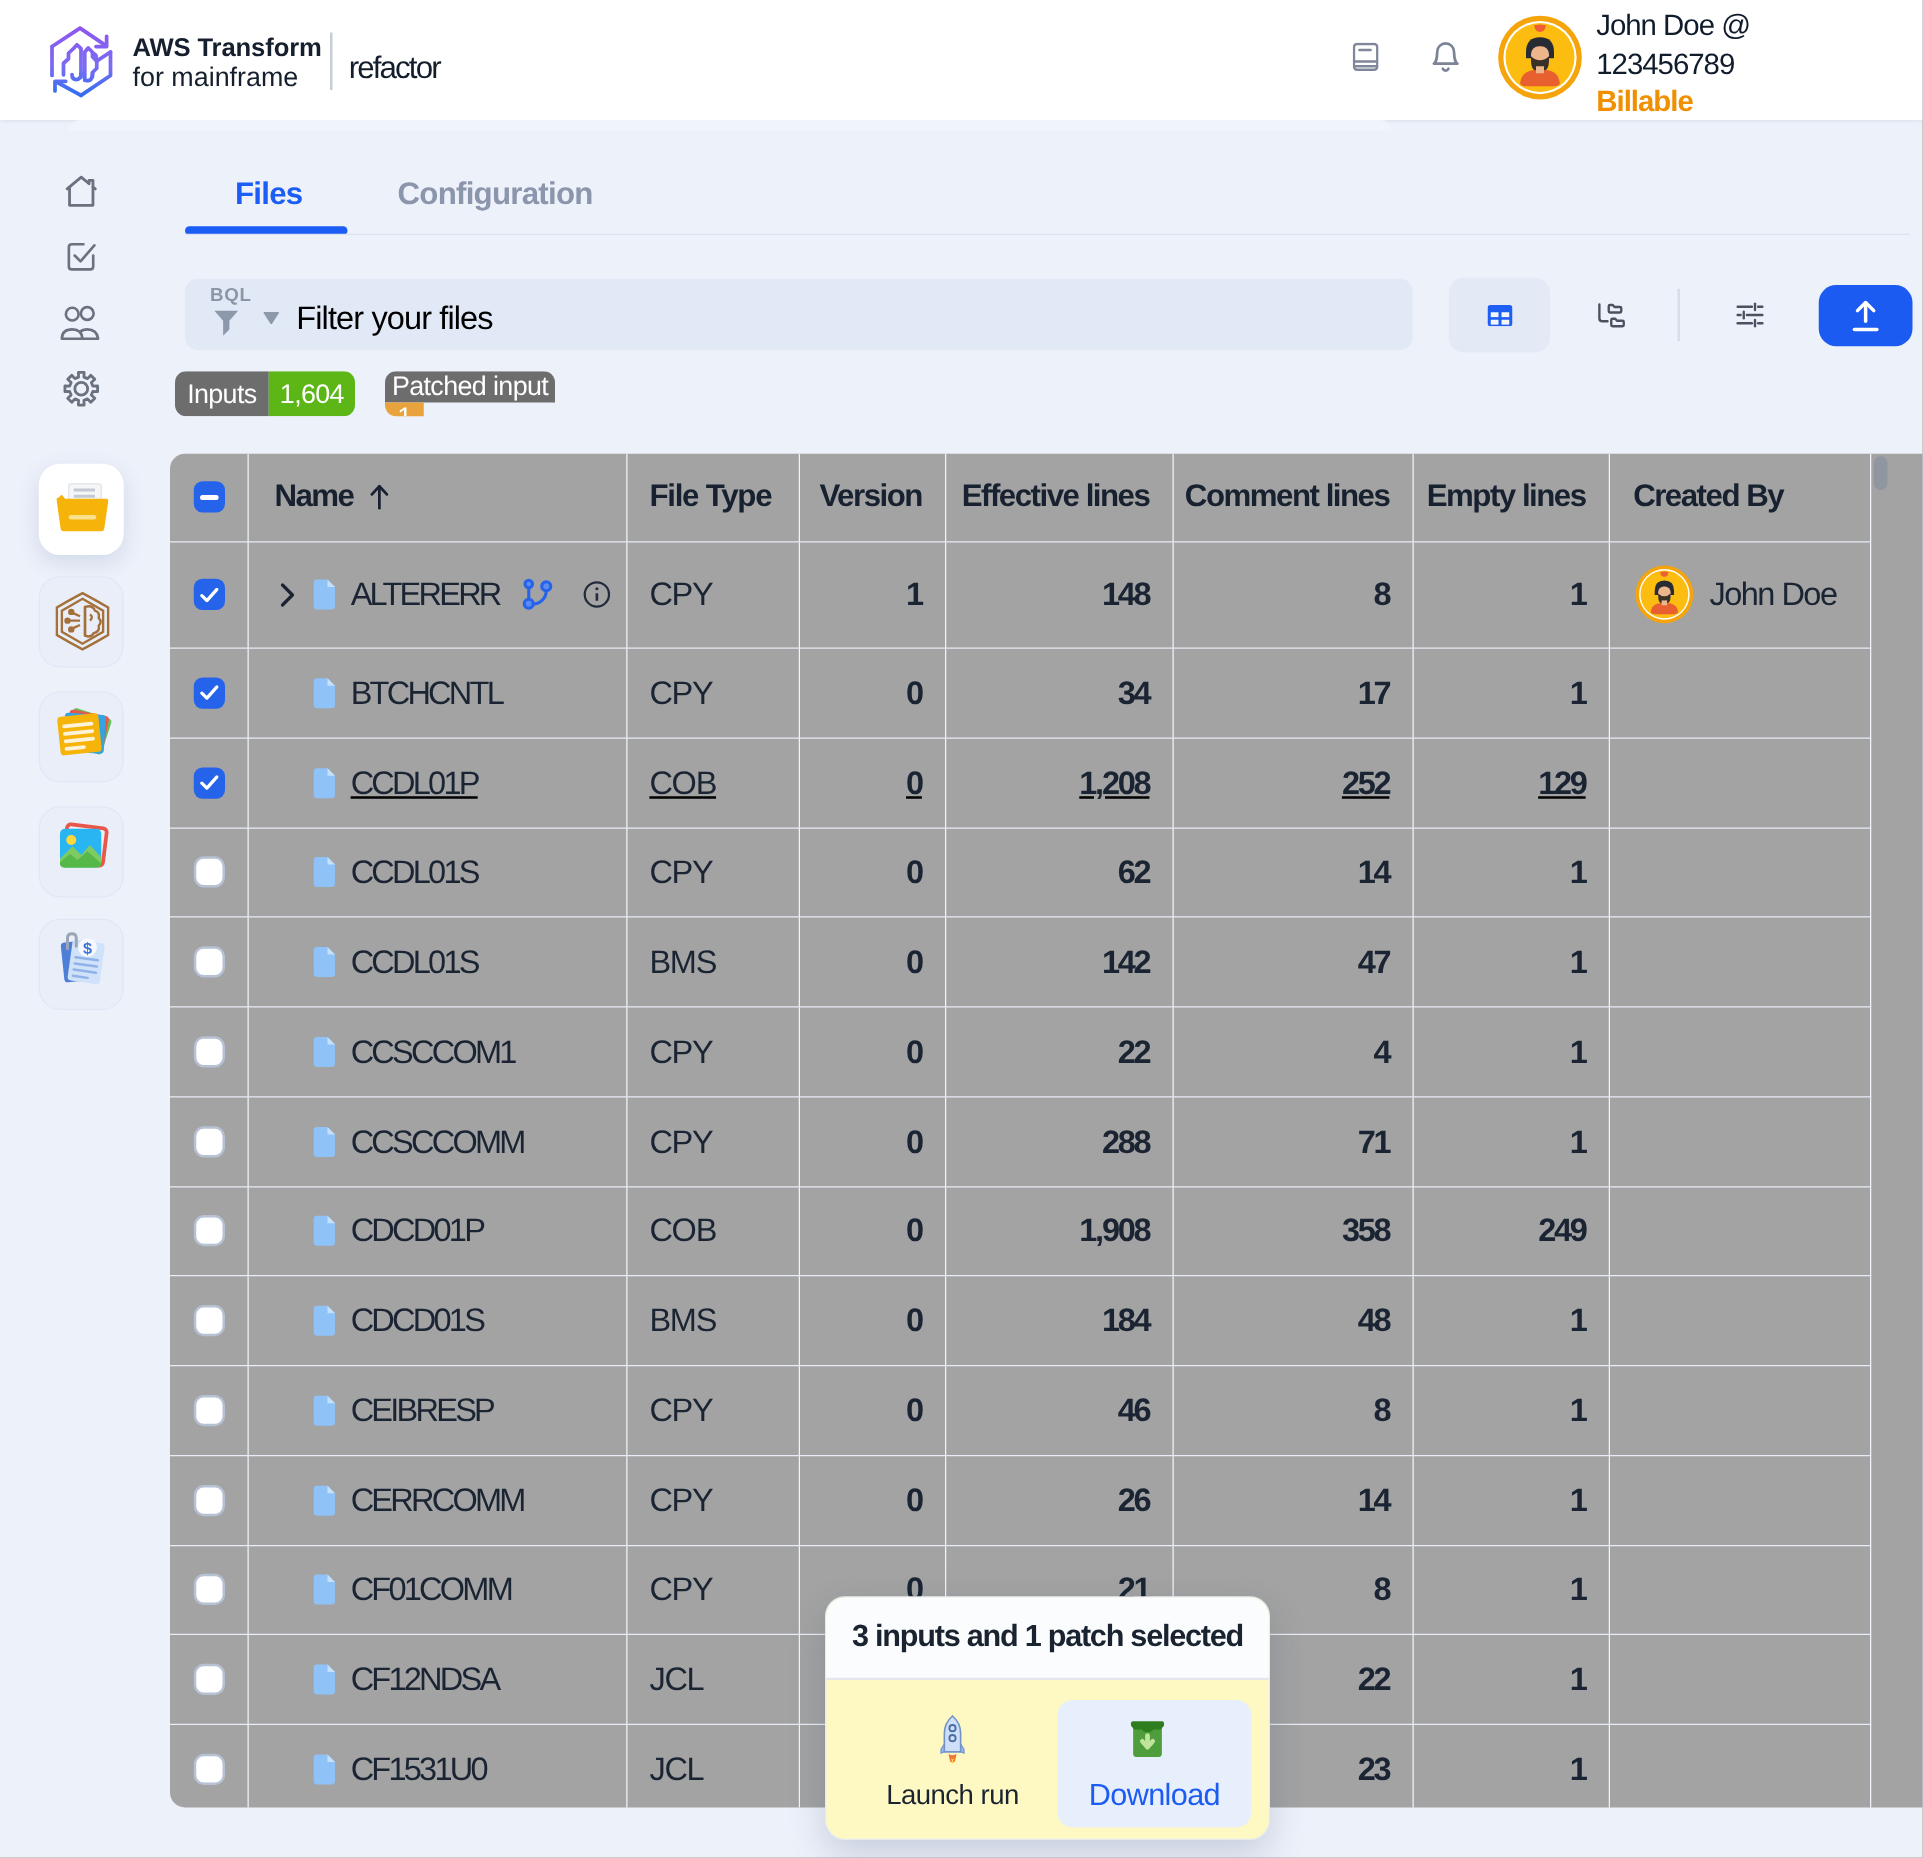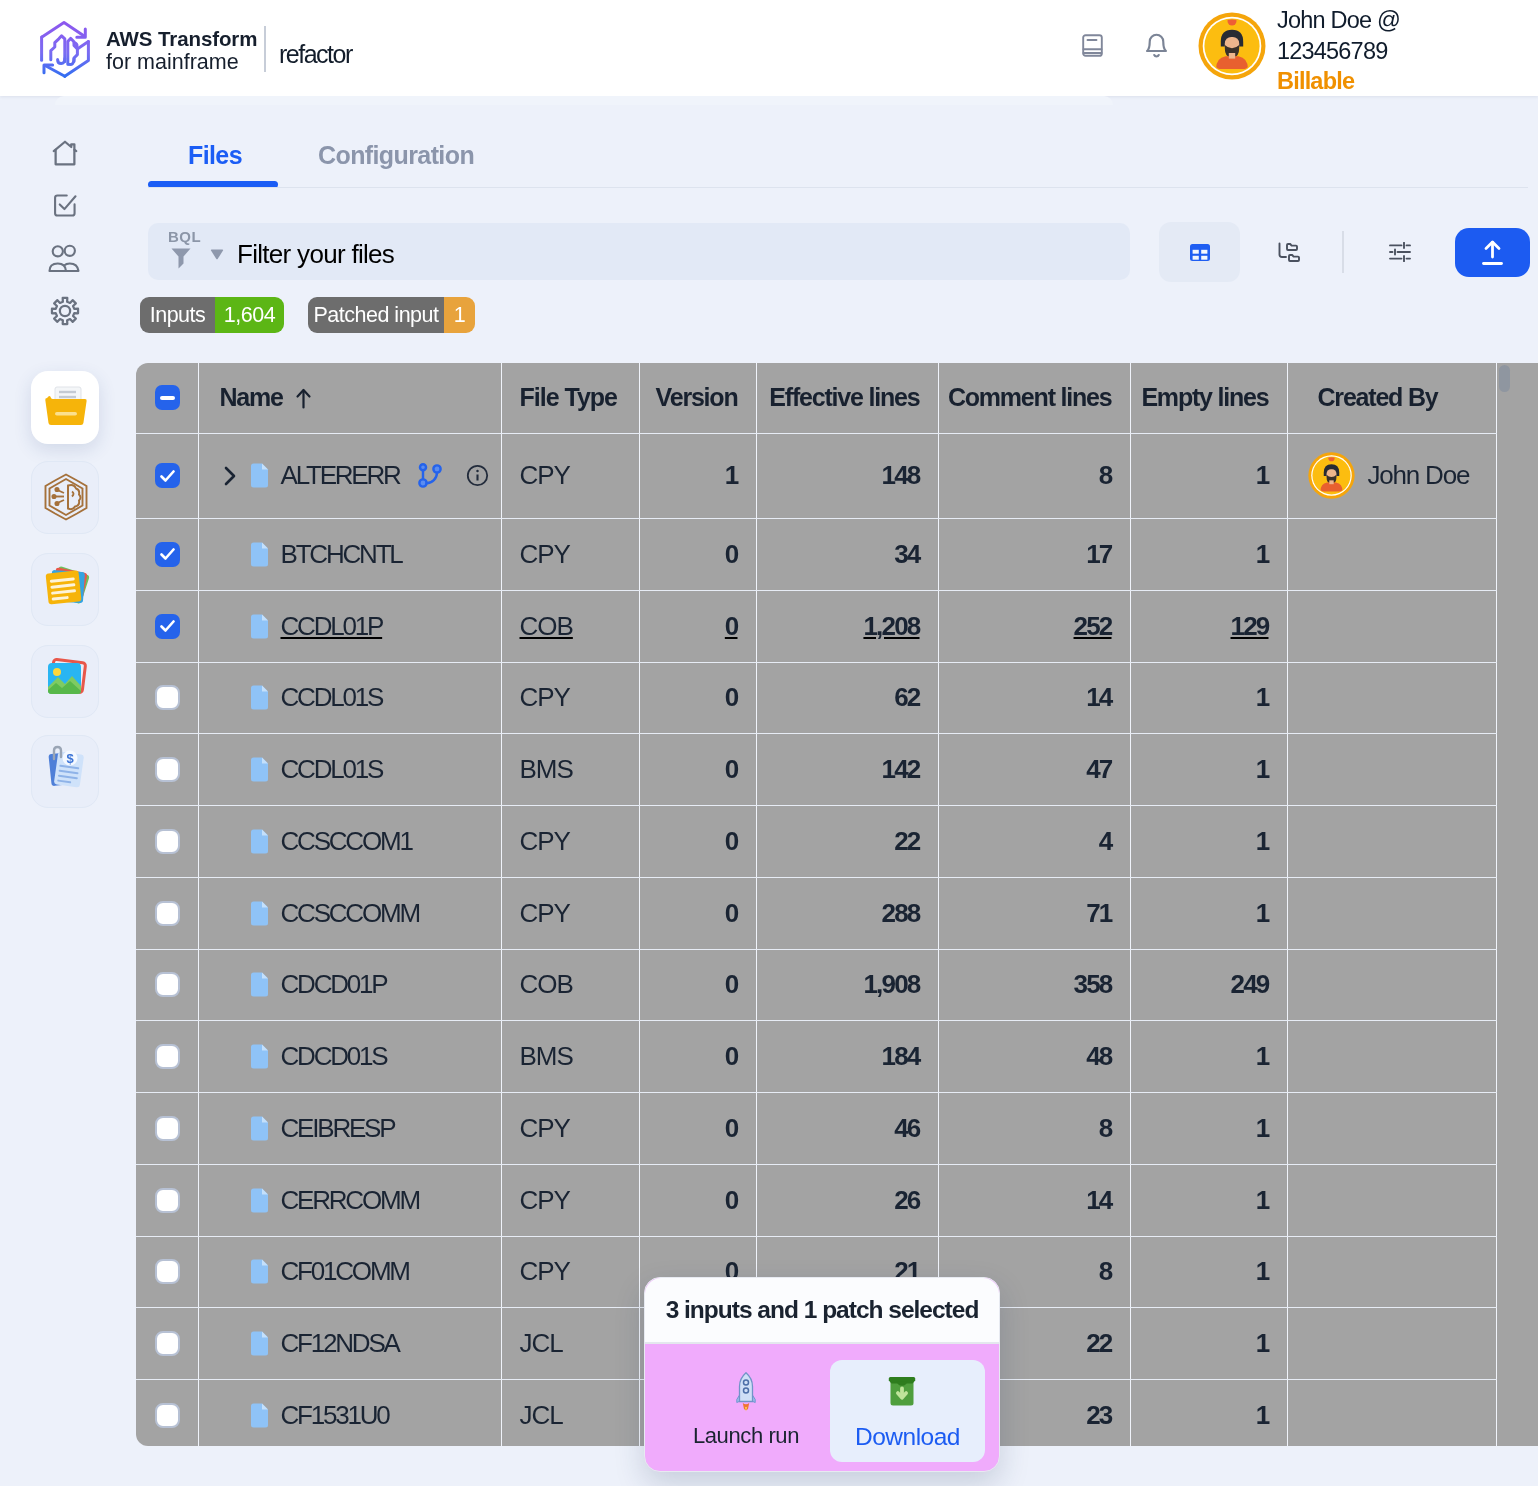--- a/index.html
+++ b/index.html
@@ -46,21 +46,21 @@
   table.tb th.num{letter-spacing:-1.2px;}
   table.tb td.ft,table.tb th.ft{padding-left:18px;letter-spacing:-1px;}
   .cbx{margin-left:19px;width:25px;height:25px;border-radius:7px;}
   .cbx.on{background:#2563eb;display:flex;align-items:center;justify-content:center;}
   .cbx.off{background:#fff;border:2px solid #b7c1d4;box-sizing:border-box;border-radius:8px;}
   .nmflex{display:flex;align-items:center;}
   .nmflex svg{flex:none;}
   .nmtext{letter-spacing:-2.2px;margin-left:11px;}
   .cby{display:flex;align-items:center;padding-left:20px;letter-spacing:-1.2px;}
   
-  .pop{position:absolute;left:644px;top:1277px;width:356px;height:195px;background:#f0abfc;border-radius:16px;box-shadow:0 12px 30px rgba(30,50,90,0.18);border:1px solid #e7eaf1;box-sizing:border-box;}
+  .pop{position:absolute;left:660px;top:1277px;width:356px;height:195px;background:#fef9c3;border-radius:16px;box-shadow:0 12px 30px rgba(30,50,90,0.18);border:1px solid #e7eaf1;box-sizing:border-box;}
   .pop .ptitle{position:absolute;left:0;top:0;width:100%;height:64px;border-bottom:2px solid #e4e7ee;border-radius:16px 16px 0 0;background:#fbfcfe;display:flex;align-items:center;justify-content:center;font-size:24.5px;font-weight:700;color:#1a2330;letter-spacing:-1.0px;}
   .pop .dl{position:absolute;left:185px;top:82px;width:155px;height:102px;border-radius:12px;background:#e7eefc;}
 </style>
 </head>
 <body>
 <div id="page">
   <div class="hdr"></div>
   <div class="abs" style="left:55px;top:96px;width:1058px;height:9px;background:#f0f4fb;border-radius:10px 10px 0 0;"></div>
   <svg class="abs" style="left:34px;top:14px;" width="64" height="70" viewBox="0 0 64 70">
     <defs>
@@ -186,21 +186,21 @@
   <svg class="abs" style="left:1478px;top:239px;" width="29" height="28" viewBox="0 0 29 28" fill="none" stroke="#ffffff" stroke-width="2.8" stroke-linecap="round" stroke-linejoin="round">
     <path d="M14.5 18 L14.5 3.5"></path>
     <path d="M8 9.5 L14.5 3 L21 9.5"></path>
     <path d="M5.5 24.5 L23.5 24.5"></path>
   </svg>
 
   <div class="badge" style="left:140px;">
       <span class="k" style="width:75px;">Inputs</span>
       <span class="v" style="background:#5cb615;width:69px;">1,604</span>
     </div>
-  <div class="badge" style="left:308px;">
+  <div class="badge" style="left:308px;flex-direction:column;">
       <span class="k" style="width:136px;">Patched input</span>
       <span class="v" style="background:#e8a33c;width:31px;">1</span>
     </div>
 
   <div class="sbox active" style="top:371px;"></div>
   <div class="sbox" style="top:461px;"></div>
   <div class="sbox" style="top:553px;"></div>
   <div class="sbox" style="top:645px;"></div>
   <div class="sbox" style="top:735px;"></div>
   <svg class="abs" style="left:40px;top:381px;" width="52" height="52" viewBox="0 0 52 52">
@@ -281,21 +281,21 @@
             </th>
         <th style="padding-left:21px;">Name&nbsp;&nbsp;<svg width="19" height="21" viewBox="0 0 19 21" fill="none" stroke="#18212f" stroke-width="2.2" stroke-linecap="round" stroke-linejoin="round" style="vertical-align:-3px;">
                 <path d="M9.5 19.5 L9.5 2.5"></path>
                 <path d="M3.5 8.5 L9.5 2 L15.5 8.5"></path>
               </svg></th>
         <th class="ft">File Type</th>
         <th class="num">Version</th>
         <th class="num">Effective lines</th>
         <th class="num">Comment lines</th>
         <th class="num">Empty lines</th>
-        <th style="padding-left:30px;">Created By</th>
+        <th style="padding-left:19px;">Created By</th>
       </tr>
       <tr style="height:85px;">
         <td>
               <div class="cbx on">
                 <svg width="15" height="12" viewBox="0 0 15 12" fill="none" stroke="#fff" stroke-width="2.6" stroke-linecap="round" stroke-linejoin="round">
                   <path d="M1.5 6.5 L5.5 10.5 L13.5 1.5"></path>
                 </svg>
               </div>
             </td>
         <td>

